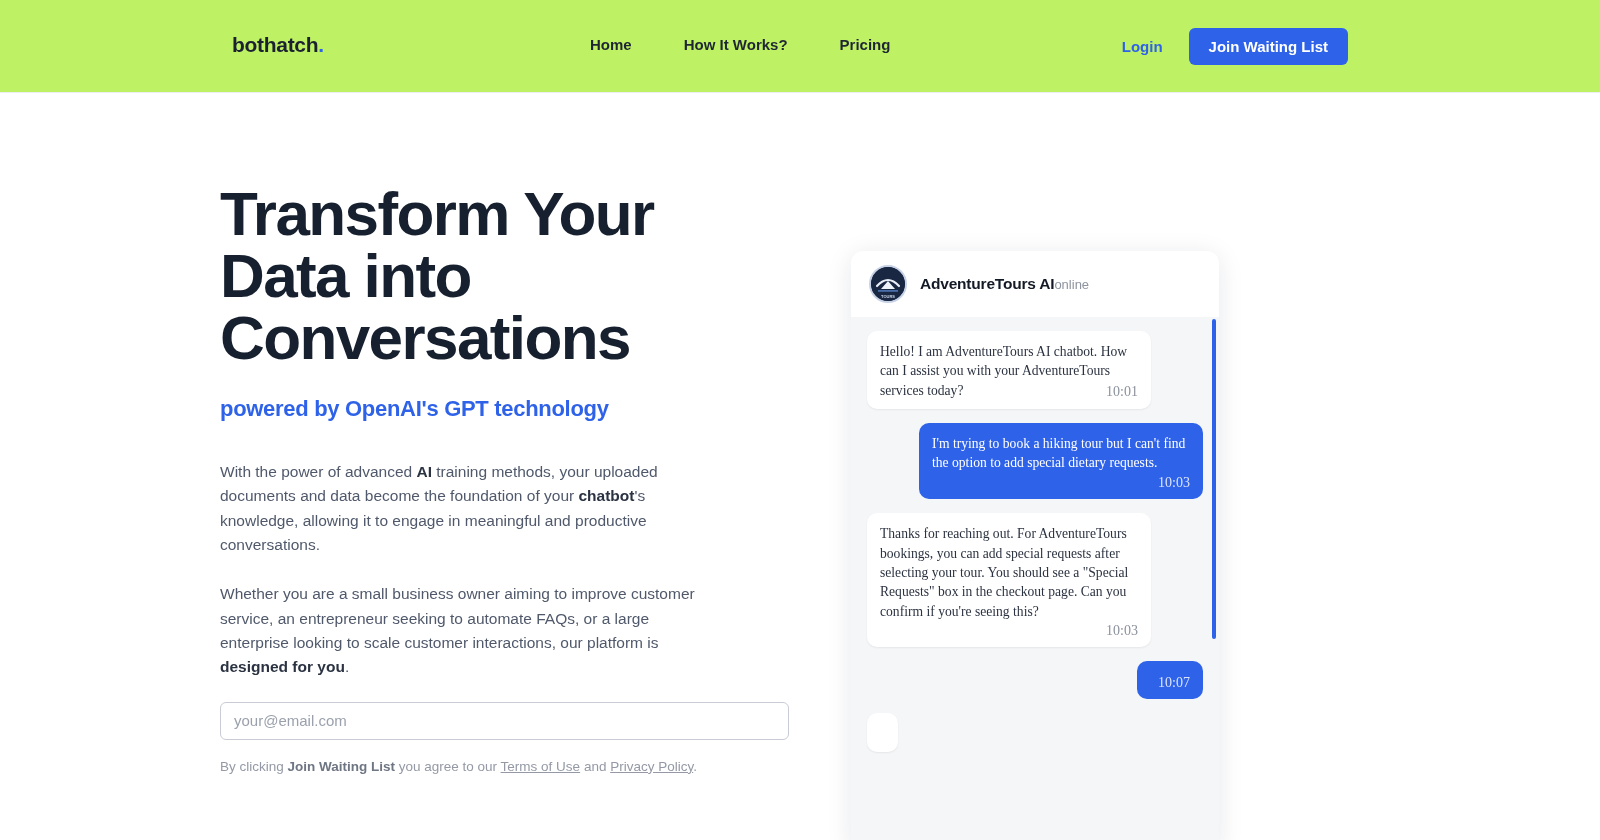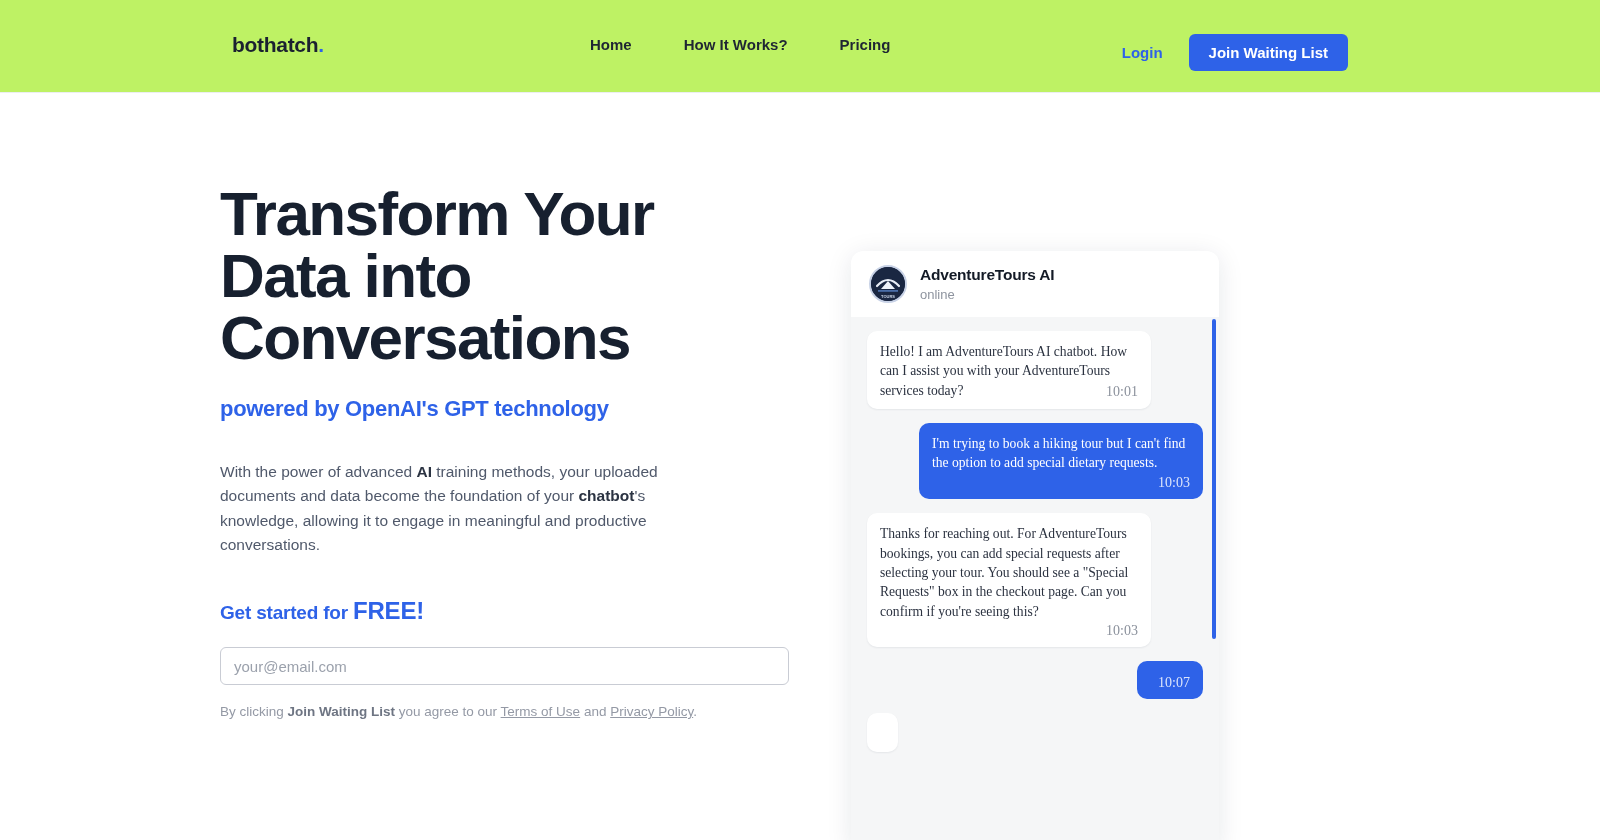--- a/index.html
+++ b/index.html
@@ -47,21 +47,21 @@
     padding: 0 26px 0 0;
     cursor: pointer;
     white-space: nowrap;
   }
   .nav-link:nth-child(2) { padding-left: 26px; }
   .nav-link:nth-child(3) { padding-left: 26px; }
 
   .header-actions {
     position: absolute;
     right: 252px;
-    top: 34px;
+    top: 28px;
     display: flex;
     align-items: center;
     gap: 26px;
   }
   .login-link {
     font-size: 15px;
     font-weight: 700;
     color: #2e62e8;
     text-decoration: none;
     cursor: pointer;
@@ -187,21 +187,21 @@
   .chat-avatar {
     width: 38px; height: 38px;
     border-radius: 50%;
     background: #1a2742;
     border: 2px solid #c8d2e6;
     flex: 0 0 auto;
     position: relative;
     overflow: hidden;
   }
   .chat-avatar svg { display:block; }
-  .chat-title-wrap { display: flex; flex-direction: column; line-height: 1.2; }
+  .chat-title-wrap { display: flex; flex-direction: row; line-height: 1.2; }
   .chat-title {
     font-size: 15.5px;
     font-weight: 700;
     color: #131a26;
     letter-spacing: -0.2px;
   }
   .chat-status {
     font-size: 13px;
     color: #8e949f;
     margin-top: 2px;
@@ -296,24 +296,24 @@
 <main class="page-body">
 
   <section class="hero-col">
     <h1 class="hero-title">Transform Your Data into Conversations</h1>
     <p class="hero-subtitle">powered by OpenAI's GPT technology</p>
 
     <p class="hero-para">
       <span>With the power of advanced </span><b>AI</b><span> training methods, your uploaded documents and data become the foundation of your </span><b>chatbot</b><span>'s knowledge, allowing it to engage in meaningful and productive conversations.</span>
     </p>
 
-
-    <p class="cta-heading">
-      <span>Get started for </span><span class="big">FREE!</span>
+    <p class="hero-para second">
+      <span>Whether you are a small business owner aiming to improve customer service, an entrepreneur seeking to automate FAQs, or a large enterprise looking to scale customer interactions, our platform is </span><b>designed for you</b><span>.</span>
     </p>
+
 
     <input class="email-input" type="email" placeholder="your@email.com" style="">
 
     <p class="legal-note">
       <span>By clicking </span><b>Join Waiting List</b><span> you agree to our </span><a>Terms of Use</a><span> and </span><a>Privacy Policy</a><span>.</span>
     </p>
   </section>
 
   <section class="chat-widget">
 

